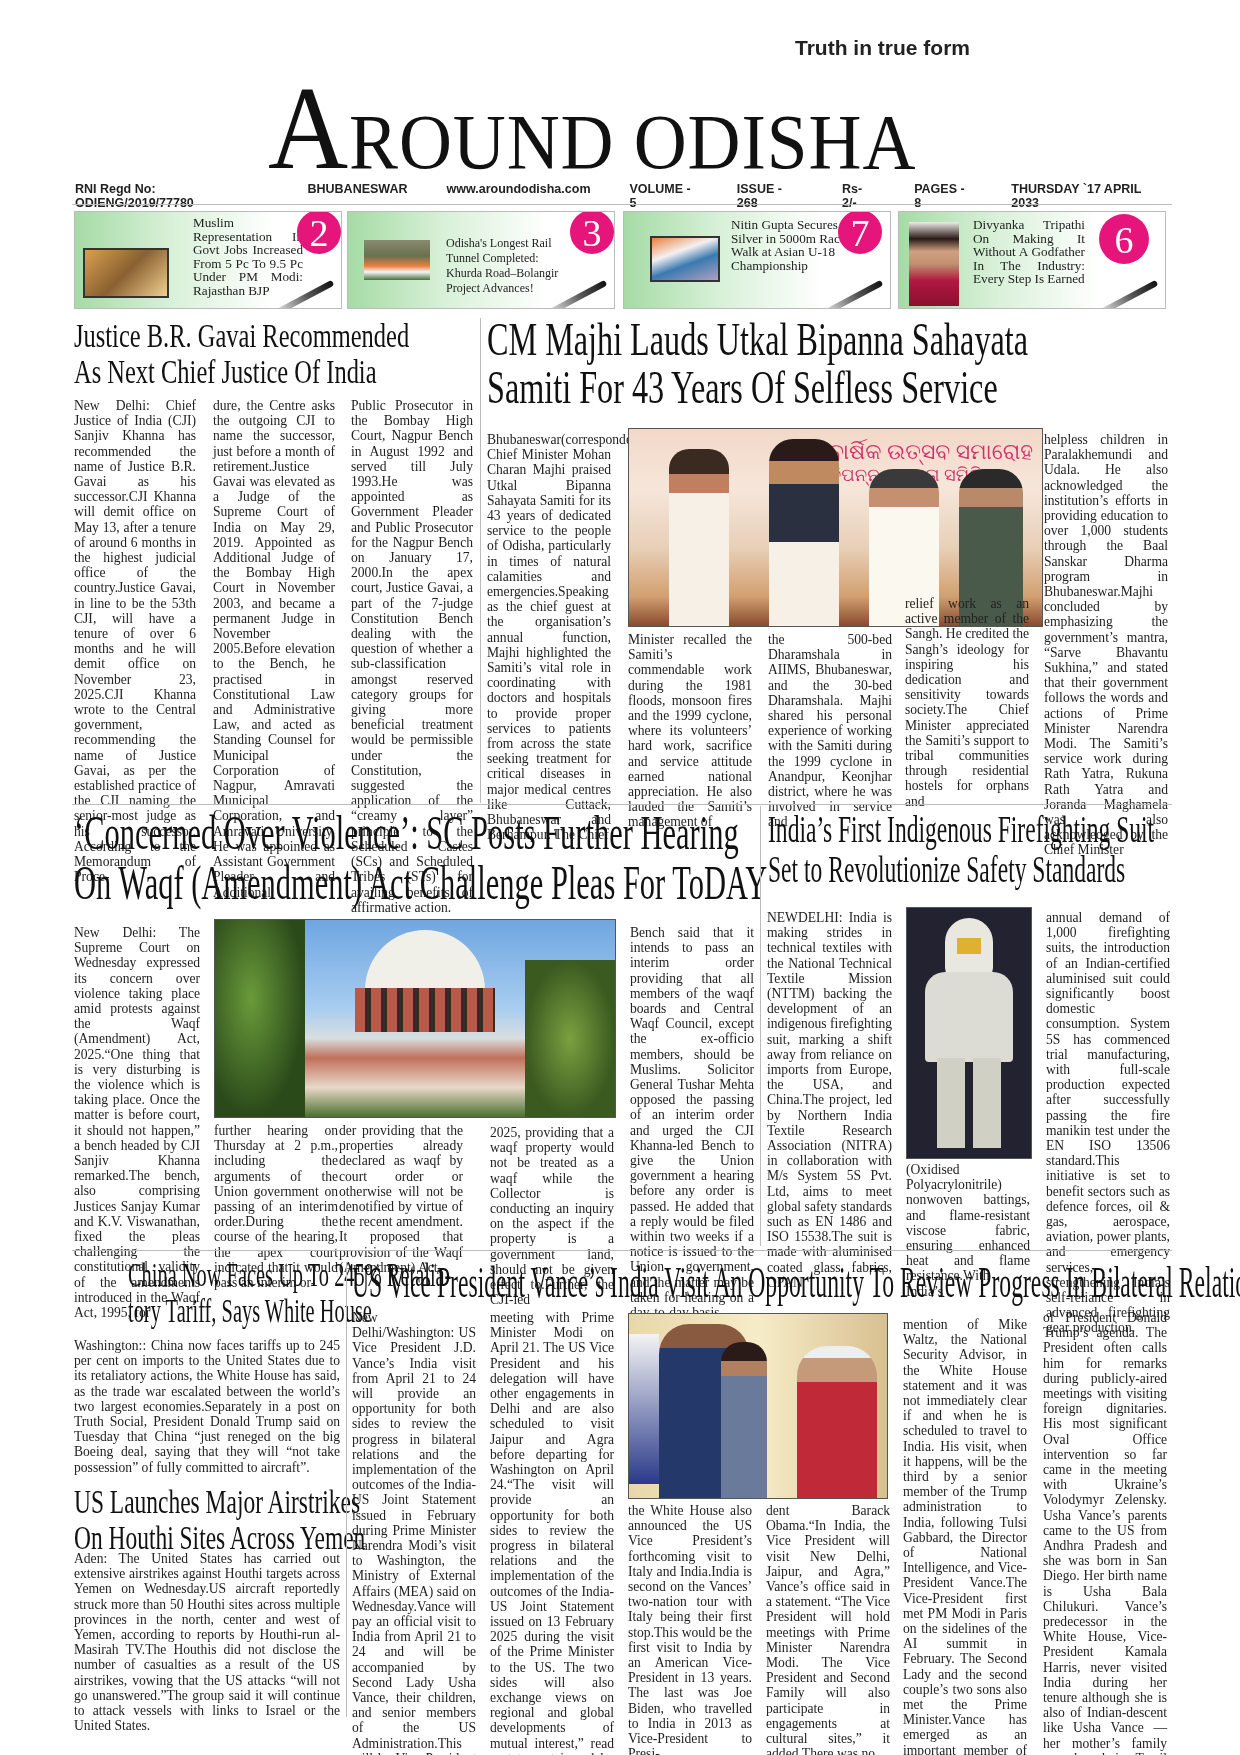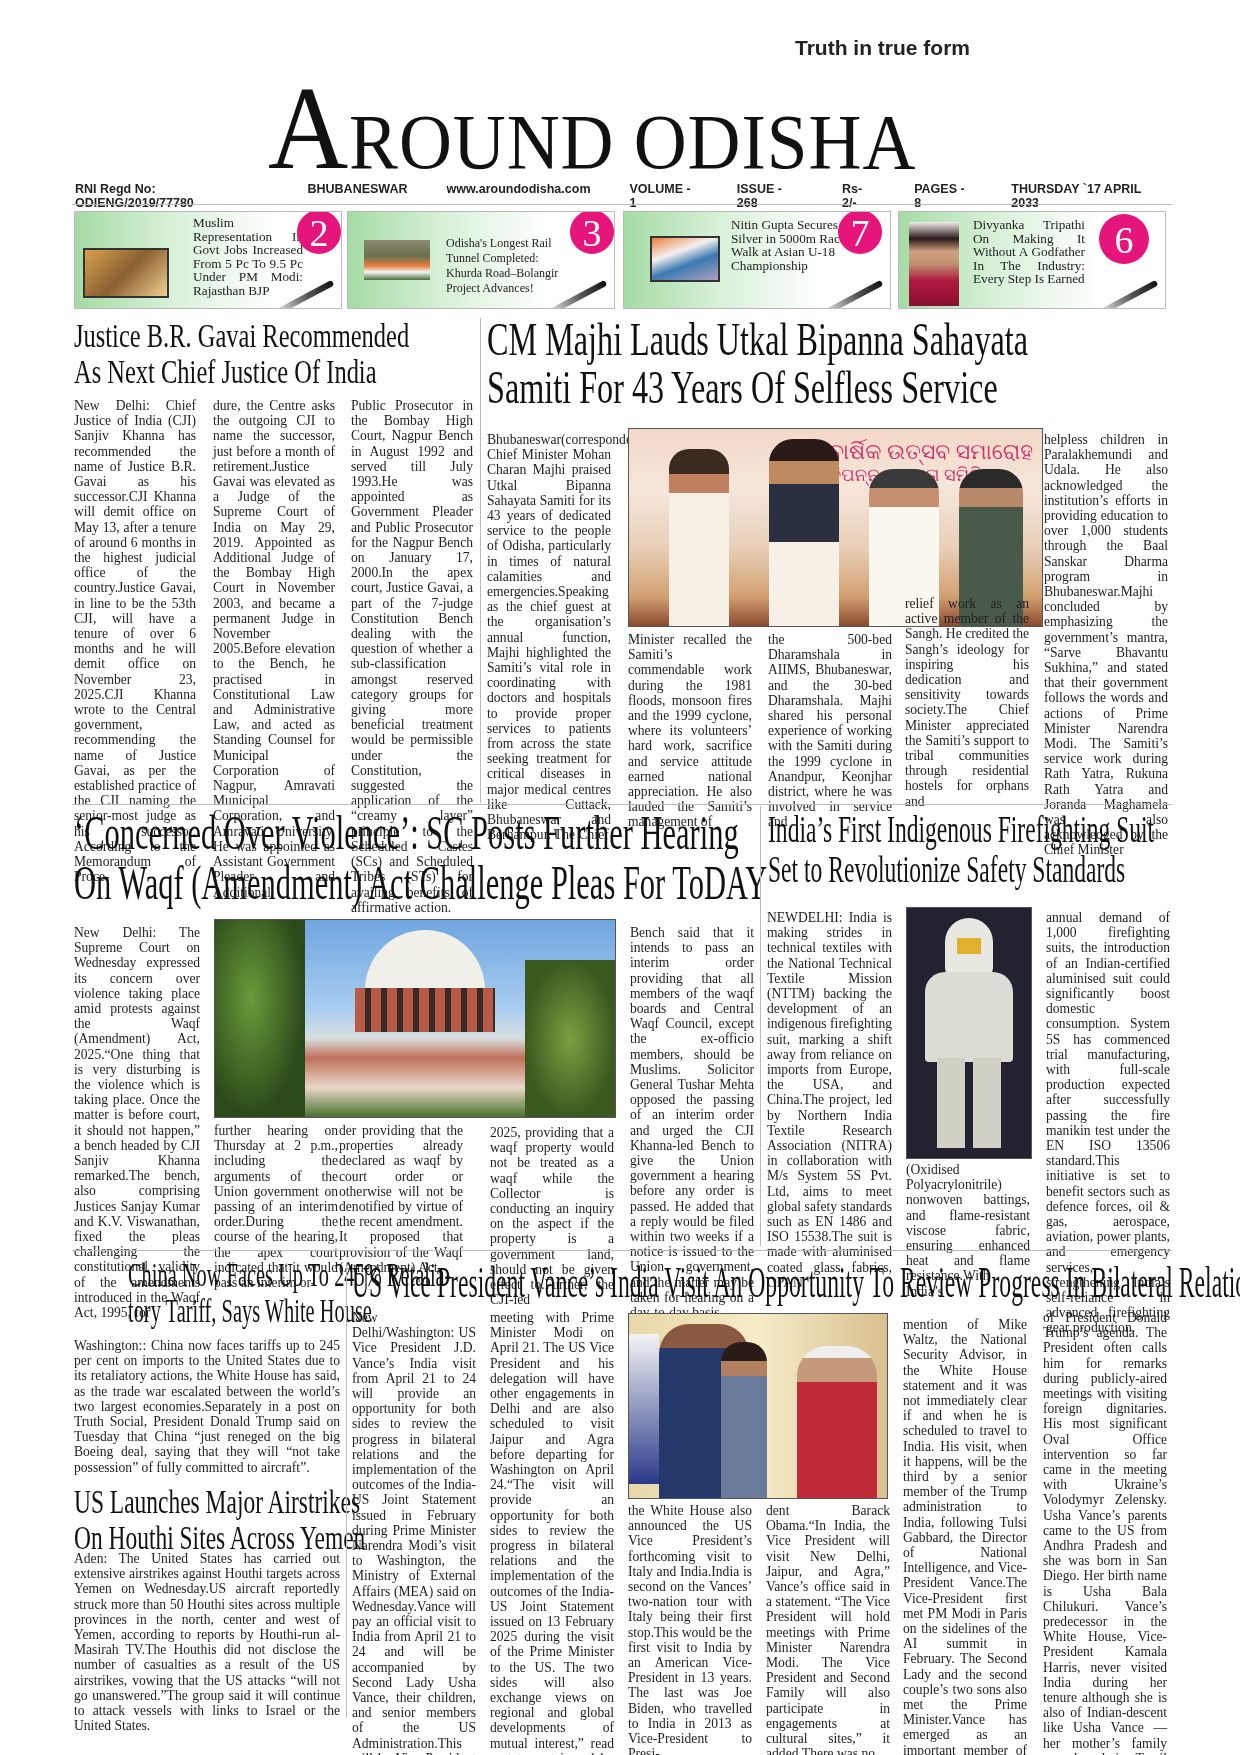--- a/index.html
+++ b/index.html
@@ -23,21 +23,21 @@
 </head>
 <body>
 
 <div class="abs tagline">Truth in true form</div>
 <div class="abs masthead"><span class="cap">A</span><span>ROUND ODISHA</span></div>
 
 <div class="abs infobar">
   <span>RNI Regd No: ODIENG/2019/77780</span>
   <span>BHUBANESWAR</span>
   <span>www.aroundodisha.com</span>
-  <span>VOLUME - 1</span>
+  <span>VOLUME - 5</span>
   <span>ISSUE - 268</span>
   <span>Rs-2/-</span>
   <span>PAGES - 8</span>
   <span>THURSDAY `17 APRIL 2033</span>
 </div>
 <div class="abs hr" style="left:72px;top:204px;width:1100px;"></div>
 
 <div class="abs teaser" style="left:74px;">
   <div class="thumb" style="left:8px;top:36px;width:82px;height:46px;background:linear-gradient(135deg,#d9a050,#8a6030 50%,#f0d090);"></div>
   <div class="ttext" style="left:118px;top:4px;width:110px;text-align:justify;">Muslim Representation In Govt Jobs Increased From 5 Pc To 9.5 Pc Under PM Modi: Rajasthan BJP</div>

